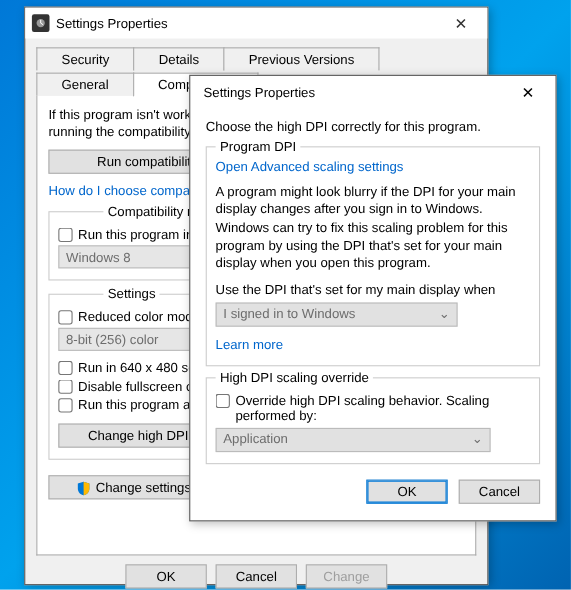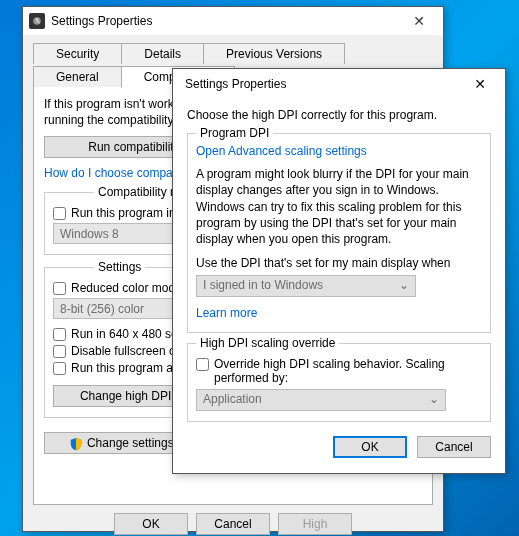--- a/index.html
+++ b/index.html
@@ -126,21 +126,21 @@
                 <path d="M8 1 L14 3 V8 C14 12 11 14.5 8 15 V1 Z" fill="#ffb900"></path>
               </svg>
           </span>
           <span>Change settings for all users</span>
         </div>
       </div>
     </div>
     <div class="btnrow">
       <div class="btn">OK</div>
       <div class="btn">Cancel</div>
-      <div class="btn disabled">High</div>
+      <div class="btn disabled">Change</div>
     </div>
   </div>
 </div>
 
 <div class="win win2">
   <div class="titlebar2">
     <span class="ttl">Settings Properties</span>
     <span class="x">✕</span>
   </div>
   <div class="content2">

